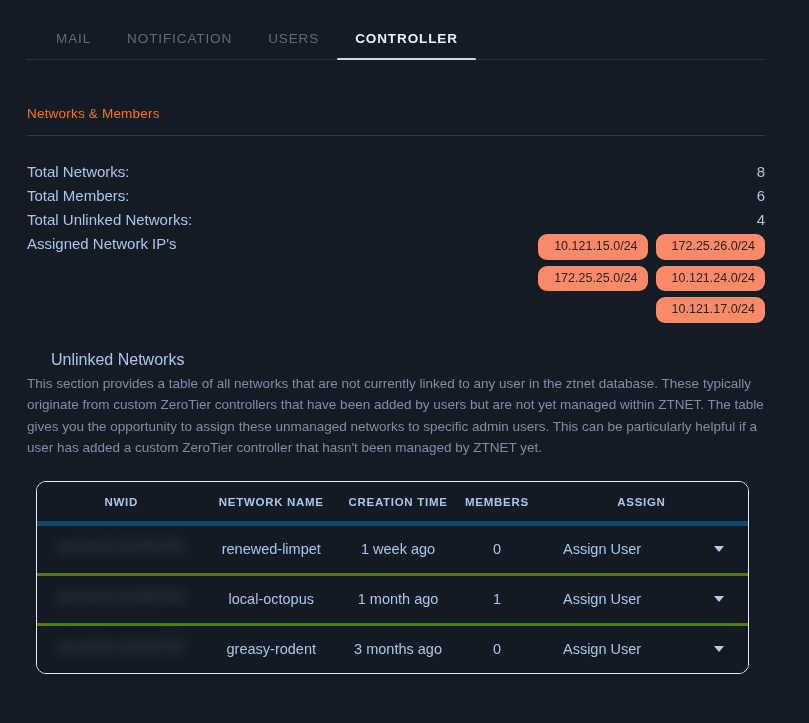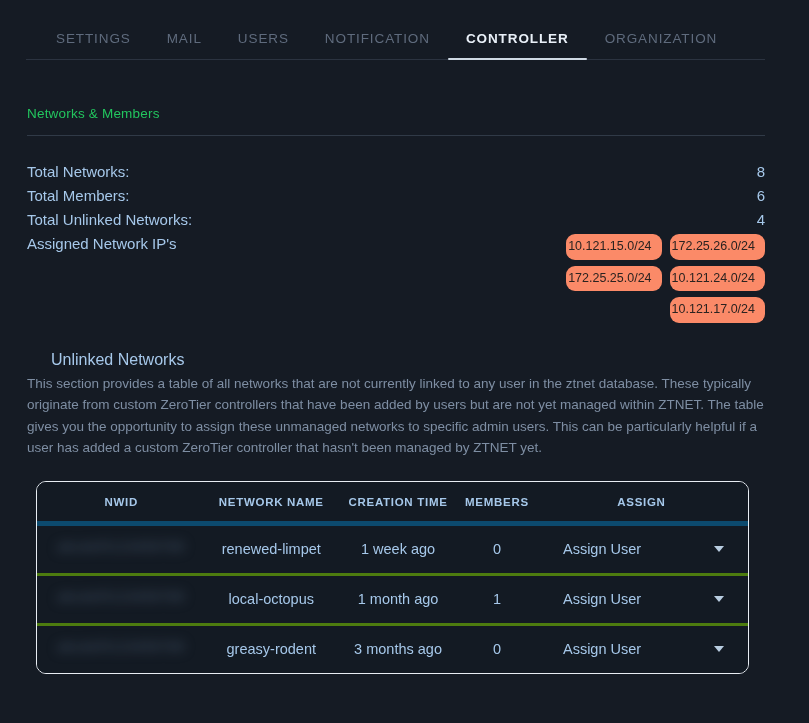--- a/index.html
+++ b/index.html
@@ -66,21 +66,21 @@
   .content {
     padding: 0 44px 0 27px;
   }
 
   
   .section-head {
     margin-top: 46px;
   }
   .section-head-title {
     font-size: 13.5px;
-    color: #22c55e;
+    color: #f97316;
     letter-spacing: 0.2px;
   }
   .section-head-rule {
     margin-top: 14px;
     height: 1px;
     background: #303a47;
   }
 
   
   .stats {
@@ -112,21 +112,21 @@
     justify-content: flex-end;
     gap: 6px 8px;
     max-width: 260px;
     padding-top: 2px;
   }
   .badge {
     background: #fb8a68;
     color: #2b2320;
     font-size: 12.5px;
     line-height: 1;
-    padding: 6px 10px 7px 2px;
+    padding: 6px 10px 7px 16px;
     border-radius: 9px;
     white-space: nowrap;
     font-family: "Liberation Sans", sans-serif;
   }
 
   
   .unlinked {
     margin-top: 28px;
   }
   .unlinked-title {
@@ -223,26 +223,24 @@
   }
   .cell-name, .cell-time { line-height: 21px; }
 </style>
 </head>
 <body>
 
 <div class="page">
 
   <div class="tabbar">
     <div class="tabbar-rule"></div>
-    <button class="tab">SETTINGS</button>
     <button class="tab">MAIL</button>
+    <button class="tab">NOTIFICATION</button>
     <button class="tab">USERS</button>
-    <button class="tab">NOTIFICATION</button>
     <button class="tab active">CONTROLLER</button>
-    <button class="tab">ORGANIZATION</button>
   </div>
 
   <div class="content">
 
     <div class="section-head">
       <div class="section-head-title">Networks &amp; Members</div>
       <div class="section-head-rule"></div>
     </div>
 
     <div class="stats">

